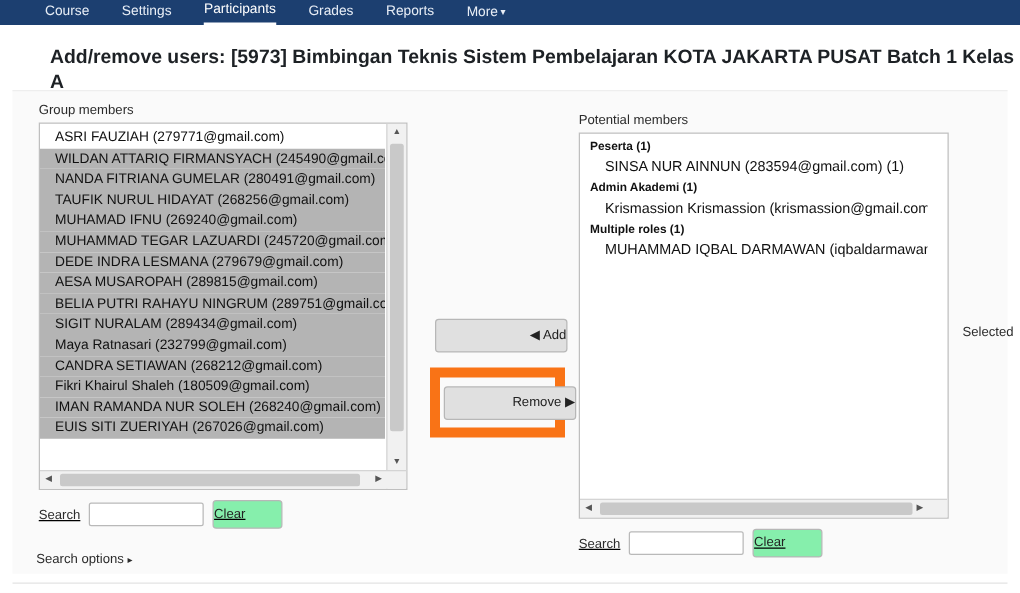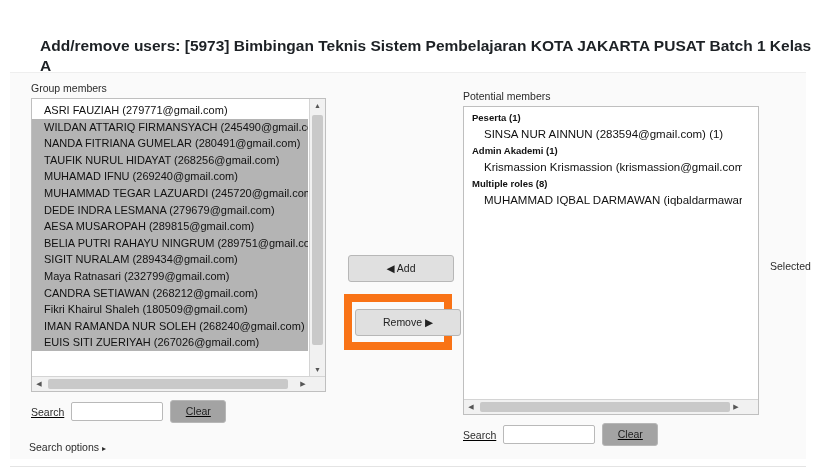--- a/index.html
+++ b/index.html
@@ -204,21 +204,21 @@
     width: 112px;
   }
   .btn {
     width: 104px;
     height: 25px;
     background: #e0e0e0;
     border: 1px solid #b7b7b7;
     border-radius: 3px;
     font-size: 10.5px;
     color: #222222;
-    text-align: center;
+    text-align: right;
     line-height: 25px;
     cursor: pointer;
   }
   .btn.add { margin-bottom: 12px; }
   .highlight-box {
     border: 8px solid #f97316;
     padding: 7px 4px 6px 3px;
     width: 108px;
     box-sizing: border-box;
     margin-left: -4px;
@@ -245,26 +245,25 @@
     background: #ffffff;
     border-radius: 2px;
     font-size: 10.5px;
     padding: 0 4px;
     box-sizing: border-box;
     color: #111;
   }
   .clear-btn {
     width: 54px;
     height: 21px;
-    background: #a3a3a3;
+    background: #86efac;
     border: 1px solid #b7b7b7;
     border-radius: 3px;
     font-size: 10.5px;
     color: #222222;
-    text-align: center;
     line-height: 21px;
     cursor: pointer;
   }
   .search-options {
     position: absolute;
     top: 441px;
     left: 29px;
     font-size: 10.5px;
     color: #2b2b2b;
   }
@@ -288,20 +287,32 @@
     width: 796px;
     height: 1px;
     background: #e4e4e4;
   }
 </style>
 </head>
 <body>
 
 <div id="page">
 
+  <div class="navbar">
+    <div class="navinner">
+      <div class="navitem">Course</div>
+      <div class="navitem">Settings</div>
+      <div class="navitem active">Participants</div>
+      <div class="navitem">Grades</div>
+      <div class="navitem">Reports</div>
+      <div class="navitem">
+        <span>More</span><span class="caret-down">▾</span>
+      </div>
+    </div>
+  </div>
 
   <div class="page-title">Add/remove users: [5973] Bimbingan Teknis Sistem Pembelajaran KOTA JAKARTA PUSAT Batch 1 Kelas A</div>
 
   <div class="panel"></div>
 
   <div class="col-left">
     <div class="field-label">Group members</div>
     <div class="listbox left">
       <div class="list-scroll">
         <div class="opt">ASRI FAUZIAH (279771@gmail.com)</div>
@@ -350,21 +361,21 @@
   </div>
 
   <div class="col-right">
     <div class="field-label">Potential members</div>
     <div class="listbox right">
       <div class="list-scroll" style="width:278px;height:292px;">
         <div class="grp-label">Peserta (1)</div>
         <div class="grp-opt">SINSA NUR AINNUN (283594@gmail.com) (1)</div>
         <div class="grp-label">Admin Akademi (1)</div>
         <div class="grp-opt">Krismassion Krismassion (krismassion@gmail.com) (0)</div>
-        <div class="grp-label">Multiple roles (8)</div>
+        <div class="grp-label">Multiple roles (1)</div>
         <div class="grp-opt">MUHAMMAD IQBAL DARMAWAN (iqbaldarmawan86</div>
       </div>
       <div class="hscroll">
         <div class="arrow left">◀</div>
         <div class="thumb" style="left:16px;width:250px;"></div>
         <div class="arrow right">▶</div>
       </div>
     </div>
     <div class="search-row">
       <span class="search-label">Search</span>

